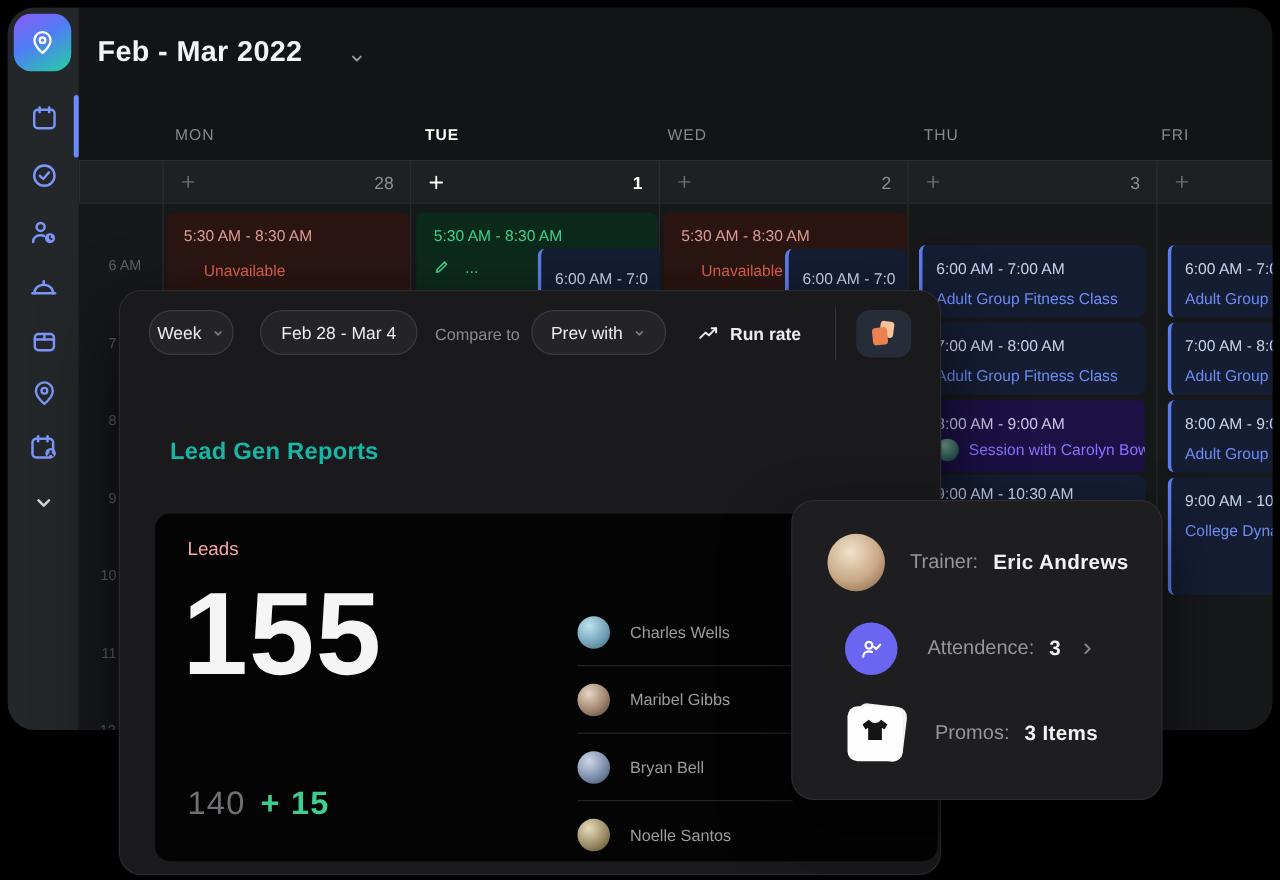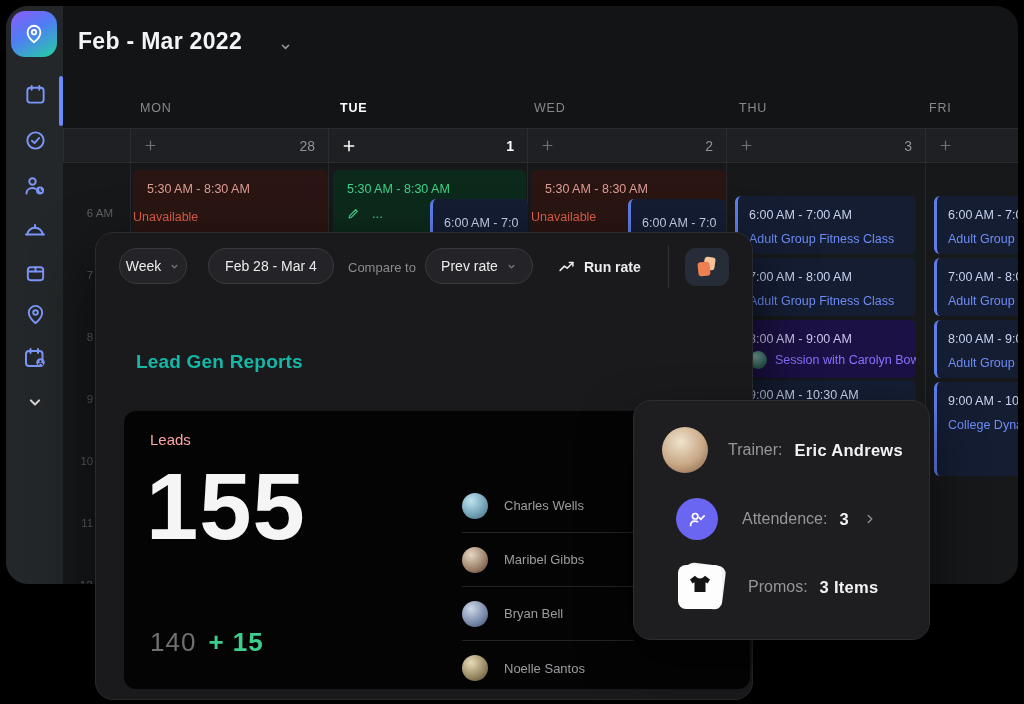--- a/index.html
+++ b/index.html
@@ -29,21 +29,21 @@
                display:flex; align-items:center; justify-content:space-between; padding:0 13px; }
   .date-num { font-size:14px; color:#8e9194; }
   .date-cell.active .date-num { color:#ffffff; font-weight:700; }
 
   .grid { position:absolute; left:57px; top:157px; width:955px; height:421px; background:#17181a; }
   .vline { position:absolute; top:0; width:1px; height:100%; background:#26282b; }
   .tlabel { position:absolute; left:0; width:50px; text-align:right; font-size:11.5px; color:#5d6065; }
 
   .ev { position:absolute; border-radius:6px; overflow:hidden; cursor:pointer; }
   .ev .t { position:absolute; left:14px; top:12px; font-size:12.5px; font-weight:500; white-space:nowrap; }
-  .ev .n { position:absolute; left:0; font-size:12.5px; font-weight:500; white-space:nowrap; }
+  .ev .n { position:absolute; left:30px; font-size:12.5px; font-weight:500; white-space:nowrap; }
   .ev.red { background:#2a1512; }
   .ev.red .t { color:#dc9d94; }
   .ev.red .n { top:40px; color:#de5f4a; }
   .ev.green { background:#0c2a1c; }
   .ev.green .t { color:#3fd28a; }
   .ev.blue { background:#151d33; border-left:3px solid #5f7de8; }
   .ev.blue .t { left:11px; color:#c9d2ee; }
   .ev.blue .n { left:11px; top:36px; color:#6d8cf5; }
   .ev.blue.small .t { top:17px; }
   .ev.purple { background:#1b1145; border-left:3px solid #5b46d8; }
@@ -305,21 +305,21 @@
       <span>Week</span>
       <svg width="11" height="11" viewBox="0 0 24 24" fill="none" stroke="#77777b" stroke-width="3" stroke-linecap="round" stroke-linejoin="round">
           <polyline points="7,10 12,15 17,10"></polyline>
         </svg>
     </div>
     <div class="pill" style="left:112px;width:126px">
       <span>Feb 28 - Mar 4</span>
     </div>
     <div class="compare-label">Compare to</div>
     <div class="pill" style="left:329px;width:108px">
-      <span>Prev rate</span>
+      <span>Prev with</span>
       <svg width="11" height="11" viewBox="0 0 24 24" fill="none" stroke="#77777b" stroke-width="3" stroke-linecap="round" stroke-linejoin="round">
           <polyline points="7,10 12,15 17,10"></polyline>
         </svg>
     </div>
     <div class="runrate">
       <svg width="17" height="17" viewBox="0 0 24 24" fill="none" stroke="#ececee" stroke-width="2.2" stroke-linecap="round" stroke-linejoin="round">
           <polyline points="3,16 9,10 13,13 21,5"></polyline>
           <polyline points="16,5 21,5 21,10"></polyline>
         </svg>
       <span>Run rate</span>

